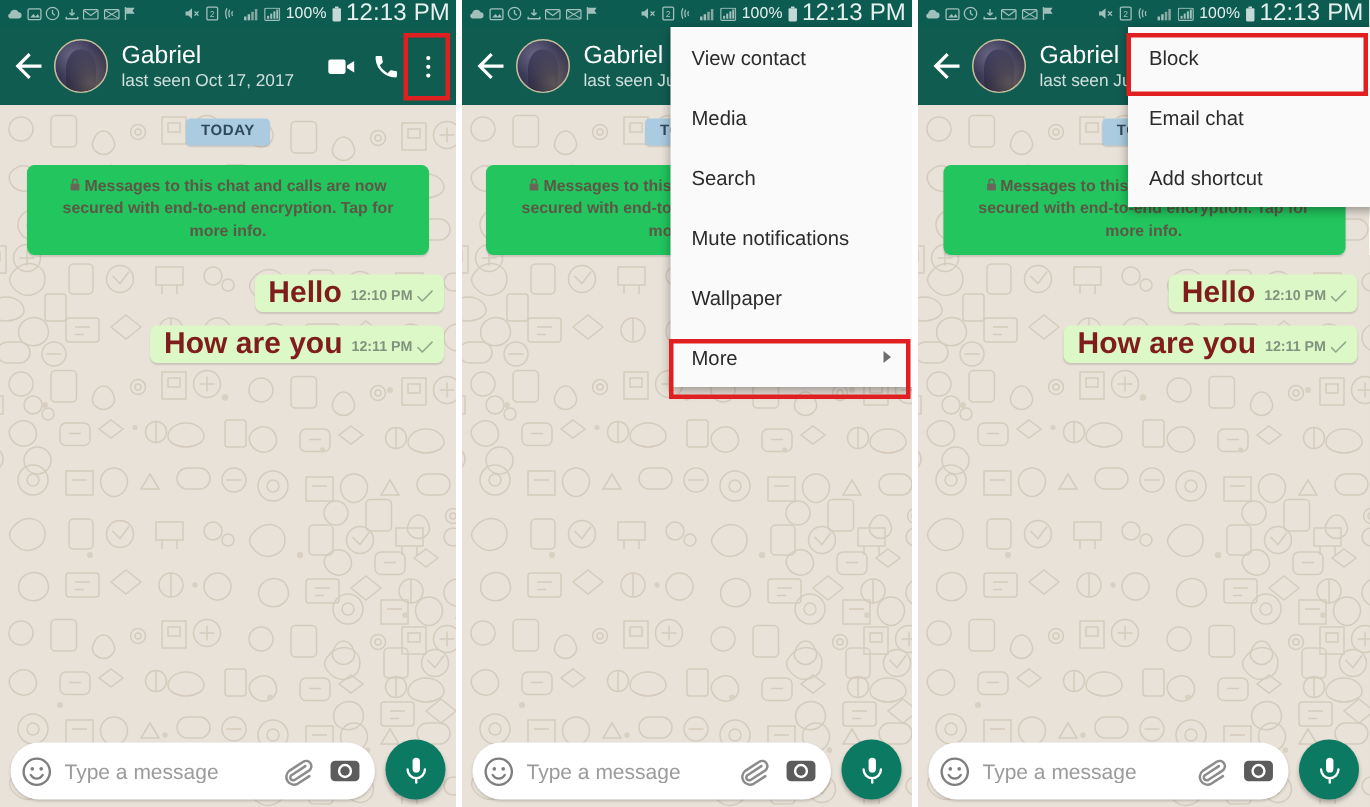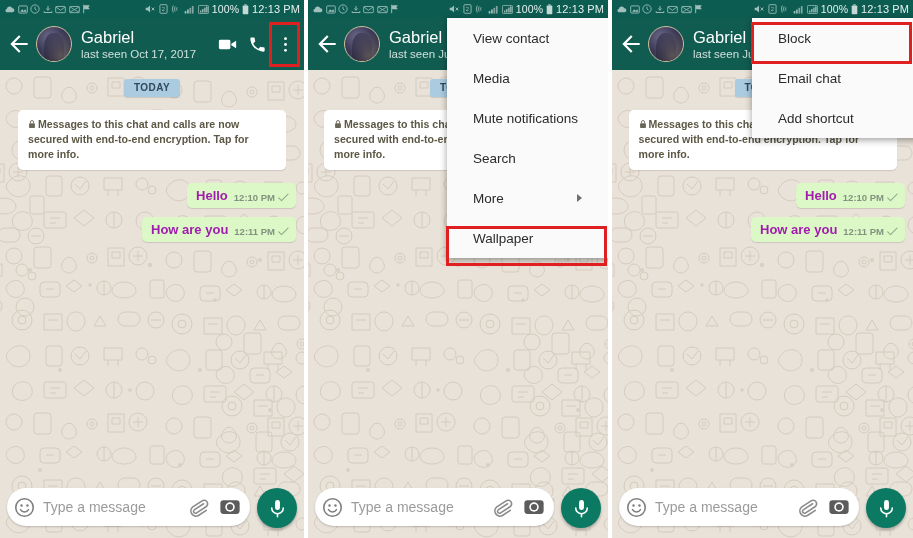--- a/index.html
+++ b/index.html
@@ -43,21 +43,21 @@
   .sb-ic { display: block; opacity: .85; }
   .sb-right {
     margin-left: auto;
     display: flex;
     align-items: center;
     gap: 3px;
     font-size: 10.5px;
     color: #e6f0ee;
   }
   .sb-pct { font-size: 10.5px; }
-  .sb-time { font-size: 11px; }
+  .sb-time { font-size: 16px; }
 
   
   .chathdr {
     position: relative;
     height: 52px;
     background: #115c51;
     display: flex;
     align-items: center;
     padding: 0 6px 0 4px;
   }
@@ -131,56 +131,57 @@
     background: #aacbe0;
     color: #30485a;
     font-size: 10px;
     letter-spacing: .4px;
     padding: 3px 10px 4px;
     border-radius: 3px;
     box-shadow: 0 1px 1px rgba(0,0,0,.12);
   }
   .enc-row { display: flex; justify-content: center; margin-top: 13px; }
   .encbubble {
-    background: #ffffff;
+    background: #22c55e;
     color: #5c5845;
     font-size: 10.6px;
     line-height: 15px;
+    text-align: center;
     padding: 7px 10px 8px;
     border-radius: 5px;
     max-width: 268px;
     box-shadow: 0 1px 1px rgba(0,0,0,.12);
   }
   .lock-glyph { font-size: 9px; vertical-align: -1px; margin-right: 2px; }
   .msg-row { display: flex; justify-content: flex-end; margin-top: 13px; }
   .bubble-out {
     background: #dcf8c6;
     border-radius: 5px;
     padding: 4px 7px 4px 9px;
     box-shadow: 0 1px 1px rgba(0,0,0,.13);
     display: flex;
     align-items: flex-end;
     gap: 6px;
     max-width: 240px;
   }
-  .bubble-text { color: #a21caf; font-size: 13px; line-height: 17px; }
+  .bubble-text { color: #7f1d1d; font-size: 20px; line-height: 17px; }
   .bubble-meta {
     display: flex; align-items: center; gap: 3px;
     padding-bottom: 1px;
   }
   .bubble-time { color: #82927f; font-size: 9.5px; white-space: nowrap; }
   .tick { width: 11px; height: 9px; flex: 0 0 11px; }
 
   
   .inputbar {
     position: absolute;
     left: 0; right: 0; bottom: 0;
     height: 50px;
     display: flex;
-    align-items: flex-start;
+    align-items: flex-end;
     padding: 0 7px 5px 7px;
   }
   .inputpill {
     flex: 1 1 auto;
     height: 38px;
     background: #ffffff;
     border-radius: 19px;
     display: flex;
     align-items: center;
     padding: 0 9px 0 7px;
@@ -216,21 +217,21 @@
     background: #fafafa;
     box-shadow: 0 2px 7px rgba(0,0,0,.38);
     z-index: 30;
   }
   .menu.m2 { left: 139px; top: 18px; width: 161px; }
   .menu.m3 { left: 140px; top: 18px; width: 189px; }
   .menu-item {
     height: 40px;
     display: flex;
     align-items: center;
-    padding: 0 26px;
+    padding: 0 14px;
     color: #2b2b2b;
     font-size: 13.5px;
     position: relative;
   }
   .menu-item .caret {
     margin-left: auto;
     width: 0; height: 0;
     border-left: 5px solid #6e6e6e;
     border-top: 4px solid transparent;
     border-bottom: 4px solid transparent;
@@ -690,31 +691,31 @@
     </div>
 
     <div class="menu m2">
       <div class="menu-item">
         <span>View contact</span>
       </div>
       <div class="menu-item">
         <span>Media</span>
       </div>
       <div class="menu-item">
+        <span>Search</span>
+      </div>
+      <div class="menu-item">
         <span>Mute notifications</span>
       </div>
       <div class="menu-item">
-        <span>Search</span>
+        <span>Wallpaper</span>
       </div>
       <div class="menu-item">
         <span>More</span>
         <span class="caret"></span>
-      </div>
-      <div class="menu-item">
-        <span>Wallpaper</span>
       </div>
     </div>
 
     <div class="hl more-hl"></div>
   </div>
 
   <div class="gap"></div>
 
   <div class="panel p3">
 

